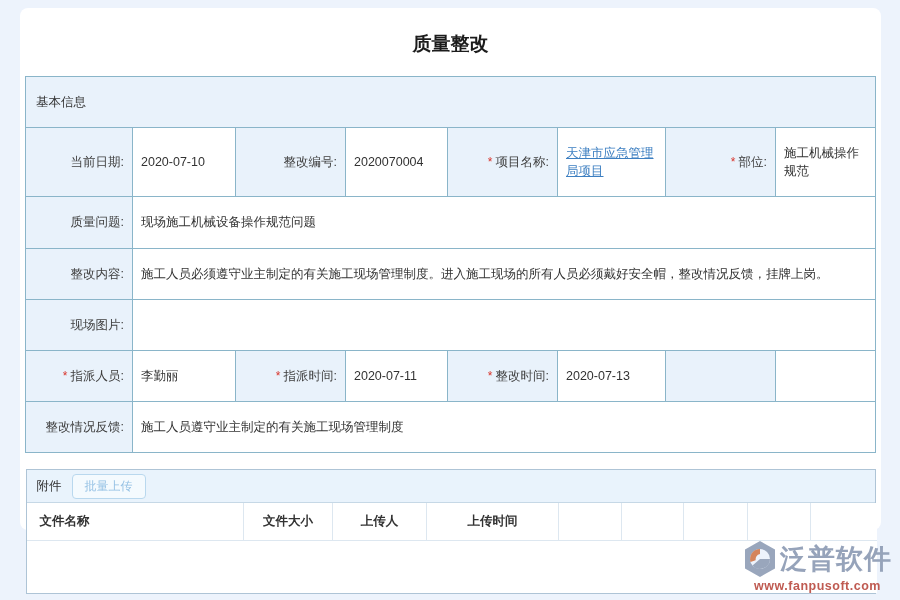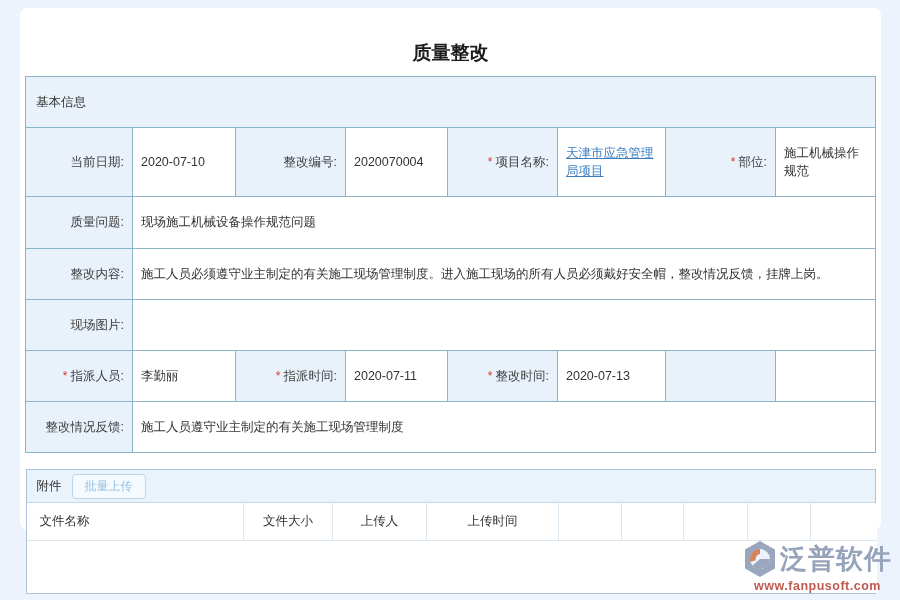--- a/index.html
+++ b/index.html
@@ -11,21 +11,21 @@
     overflow: hidden;
   }
   .panel {
     position: absolute;
     left: 20px; top: 8px;
     width: 861px; height: 522px;
     background: #ffffff;
     border-radius: 8px;
   }
   .page-title {
-    padding-top: 32px;
+    padding-top: 23px;
     height: 51px;
     text-align: center;
     font-size: 19px;
     line-height: 26px;
     font-weight: bold;
     color: #1c1c1c;
   }
   
   table.info {
     width: 850px;
@@ -83,21 +83,21 @@
     font-size: 12px;
     cursor: pointer;
   }
   table.att {
     width: 100%;
     border-collapse: collapse;
     table-layout: fixed;
   }
   table.att th {
     height: 37px;
-    font-weight: normal;
+    font-weight: bold;
     font-size: 12.5px;
     color: #333;
     border-right: 1px solid #dde7f0;
     border-bottom: 1px solid #dde7f0;
     text-align: center;
     background: #fff;
   }
   table.att th.first { text-align: left; padding-left: 13px; }
   table.att th:last-child { border-right: none; }
   table.att td.body-empty { height: 53px; background: #fff; }

